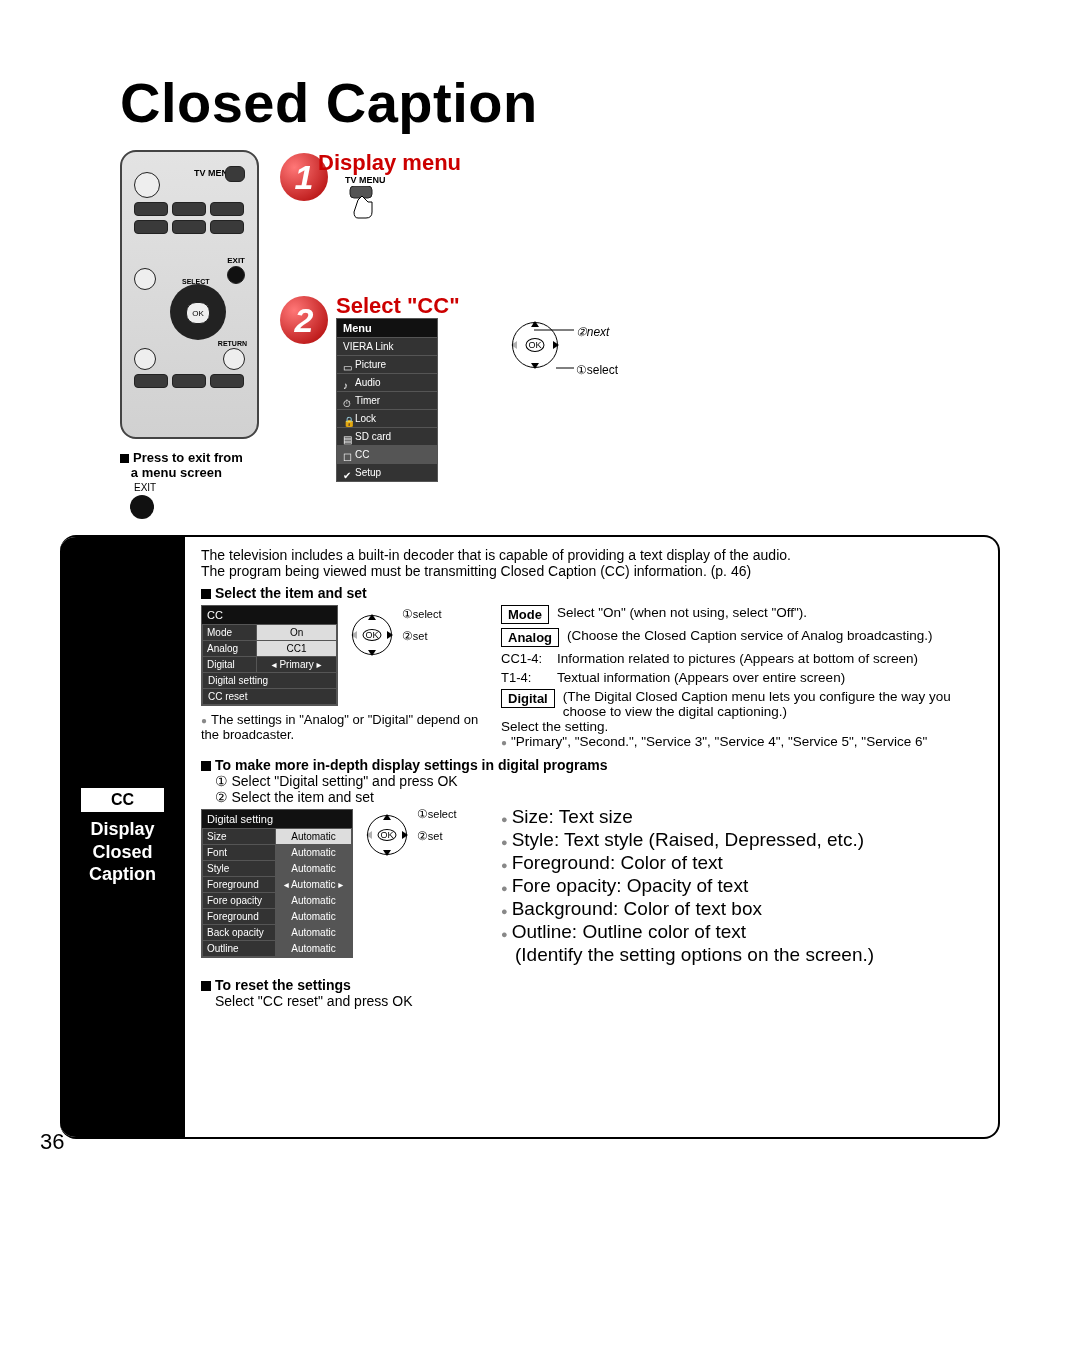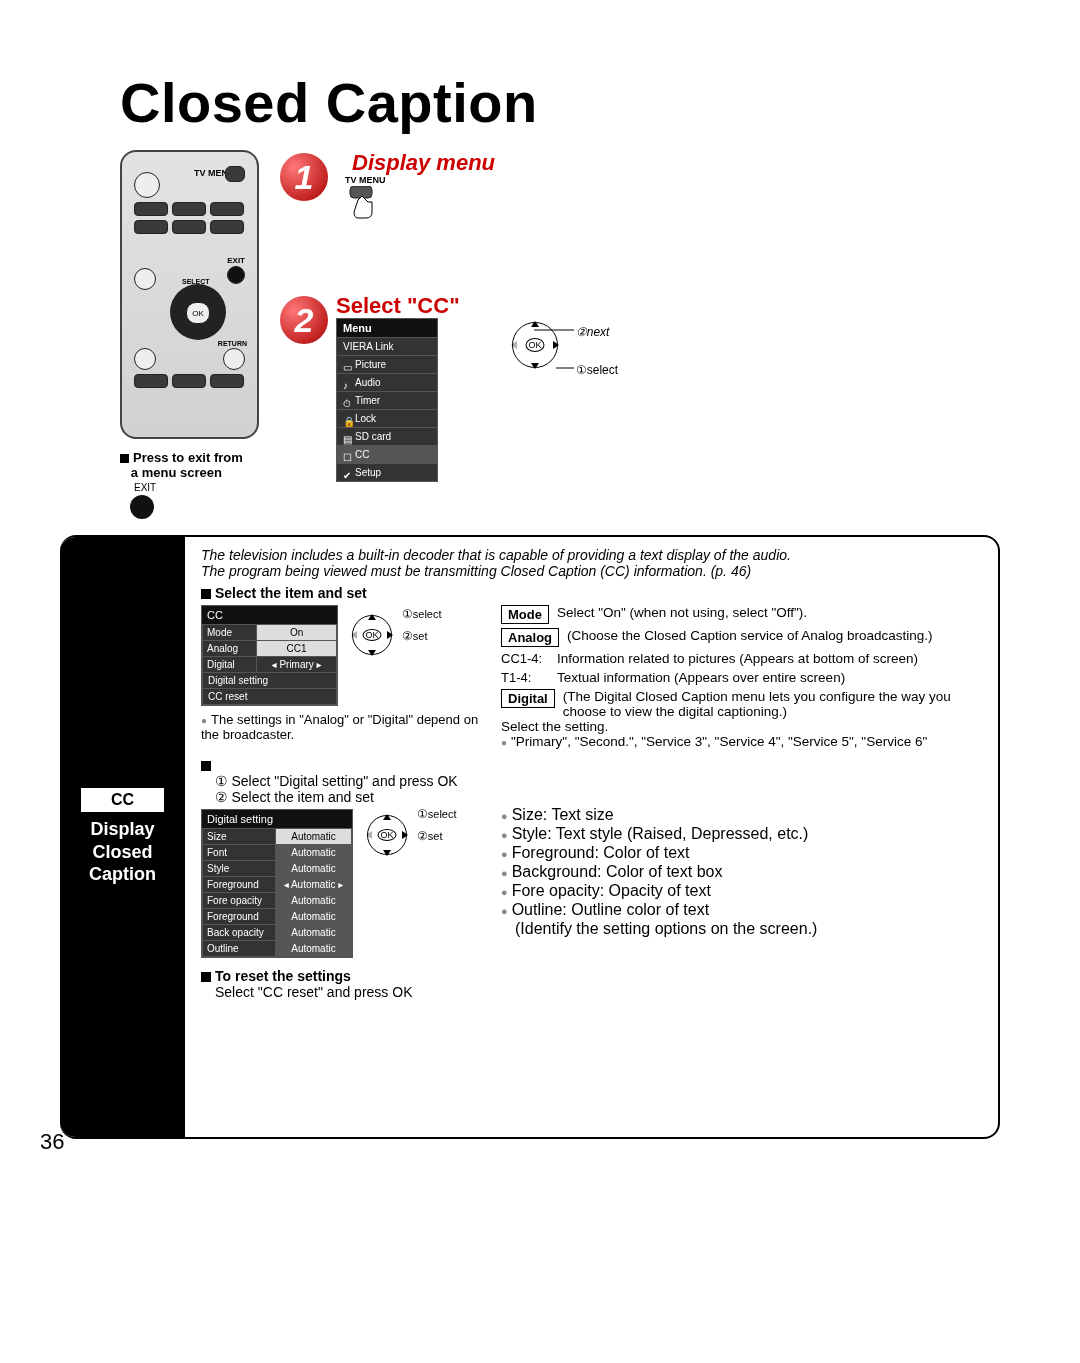--- a/index.html
+++ b/index.html
@@ -76,21 +76,21 @@
     width: 125px;
     background:#000; color:#fff;
     display:flex; flex-direction:column; justify-content:center;
     align-items:center;
   }
   .leftcol .cc-badge {
     background:#fff; color:#000; font-weight:700; padding:3px 30px; font-size:16px;
   }
   .leftcol .cc-text { margin-top:6px; font-weight:700; font-size:18px; text-align:center; line-height:1.25;}
   .bigbox .rightcol { flex:1; padding:10px 16px 12px 16px; }
-  .intro { font-size:14px;font-style:italic; }
+  .intro { font-size:14px; }
   .sq { display:inline-block; width:10px; height:10px; background:#000; margin-right:4px; position:relative; top:1px;}
   .sec-head { font-weight:700; font-size:14px; margin-top:6px; }
 
   .cc-menu {
     width:135px; background:#333; color:#fff; font-size:10px; border:1px solid #555; margin-top:4px;
   }
   .cc-menu .hdr { background:#111; padding:3px 5px; font-size:11px; }
   .cc-menu table { width:100%; border-collapse:collapse; }
   .cc-menu td { border:1px solid #555; padding:2px 4px; }
   .cc-menu td.sel { background:#ddd; color:#000; text-align:center; }
@@ -113,21 +113,21 @@
 
   .ds-menu {
     width:150px; background:#333; color:#fff; font-size:10px; border:1px solid #555; margin-top:4px;
   }
   .ds-menu .hdr { background:#111; padding:3px 5px; font-size:11px; }
   .ds-menu table { width:100%; border-collapse:collapse;}
   .ds-menu td { border:1px solid #555; padding:2px 4px; }
   .ds-menu td.val { background:#555; color:#fff; text-align:center;}
   .ds-menu td.sel { background:#ddd; color:#000; text-align:center;}
 
-  .ds-list { font-size:16px; }
+  .ds-list { font-size:19px; }
   .ds-list div { margin:1px 0;}
 
   .pagenum { position:absolute; left:40px; bottom:4px; font-size:22px; }
 
   .note { font-size:13px; margin-top:6px;}
   .exit-note { position:absolute; left:120px; top:450px; font-size:13px; font-weight:700;}
   .exit-note .sq2 { display:inline-block; width:9px; height:9px; background:#000; margin-right:4px; position:relative; top:1px;}
   .exit-btn { width:24px; height:24px; border-radius:50%; background:#111; margin-top:2px; margin-left:10px;}
   .tvmenu-lbl { font-size:9px; font-weight:700; position:absolute;}
 
@@ -164,21 +164,21 @@
       <span class="tvmenu-lbl" style="top:188px; right:10px; font-size:7px;">RETURN</span>
       <div class="r-btn bg-white" style="top:196px; left:12px; width:20px; height:20px;"></div>
       <div class="r-btn bg-white" style="top:196px; right:12px; width:20px; height:20px;"></div>
       <div class="r-btn square" style="top:222px; left:12px; width:32px; height:12px;"></div>
       <div class="r-btn square" style="top:222px; left:50px; width:32px; height:12px;"></div>
       <div class="r-btn square" style="top:222px; left:88px; width:32px; height:12px;"></div>
     </div>
   </div>
 
   <div class="stepnum" style="top:153px; left:280px;">1</div>
-  <div class="step-label" style="top:150px; left:352px;font-style:italic;">Display menu</div>
+  <div class="step-label" style="top:150px; left:318px;">Display menu</div>
   <div class="tvmenu-lbl" style="top:175px; left:345px;">TV MENU</div>
 
   <div style="position:absolute; top:186px; left:344px;">
     <svg width="34" height="40">
       <rect x="6" y="0" width="22" height="12" rx="4" fill="#555" stroke="#222"></rect>
       <path d="M14 14 l4 -4 l6 6 l4 0 l0 10 q0 6 -6 6 l-8 0 q-4 0 -4 -6 z" fill="#fff" stroke="#000" stroke-width="1"></path>
     </svg>
   </div>
 
   <div class="stepnum" style="top:296px; left:280px;">2</div>
@@ -320,21 +320,21 @@
             </div>
           <div class="defbox">
               <span class="tag">Digital</span>
               <span>(The Digital Closed Caption menu lets you configure the way you choose to view the digital captioning.)</span>
             </div>
           <div style="font-size:13.5px;">Select the setting.</div>
           <div style="font-size:13.5px;"><span class="bullet-dot2"></span><span>"Primary", "Second.", "Service 3", "Service 4", "Service 5", "Service 6"</span></div>
         </div>
       </div>
 
-      <div class="sec-head" style="margin-top:8px;"><span class="sq"></span></div>
+      <div class="sec-head" style="margin-top:8px;"><span class="sq"></span><span>To make more in-depth display settings in digital programs</span></div>
       <div style="font-size:14px; margin-left:14px;">① Select "Digital setting" and press OK</div>
       <div style="font-size:14px; margin-left:14px;">② Select the item and set</div>
 
       <div class="twocol" style="align-items:flex-start;">
         <div class="l">
           <div style="display:flex; gap:6px; align-items:flex-start;">
             <div class="ds-menu">
               <div class="hdr">Digital setting</div>
               <table>
                 <tbody>
@@ -383,22 +383,22 @@
               </div>
               <div class="arrow-lbl" style="position:absolute; top:-8px; left:58px;"><span class="circnum">①</span><span>select</span></div>
               <div class="arrow-lbl" style="position:absolute; top:14px; left:58px;"><span class="circnum">②</span><span>set</span></div>
             </div>
           </div>
         </div>
         <div class="r ds-list">
           <div><span class="bullet-dot"></span><span>Size:  Text size</span></div>
           <div><span class="bullet-dot"></span><span>Style:  Text style (Raised, Depressed, etc.)</span></div>
           <div><span class="bullet-dot"></span><span>Foreground:  Color of text</span></div>
+          <div><span class="bullet-dot"></span><span>Fore opacity:  Opacity of text</span></div>
           <div><span class="bullet-dot"></span><span>Background:  Color of text box</span></div>
-          <div><span class="bullet-dot"></span><span>Fore opacity:  Opacity of text</span></div>
           <div><span class="bullet-dot"></span><span>Outline:  Outline color of text</span></div>
           <div style="margin-left:14px;">(Identify the setting options on the screen.)</div>
         </div>
       </div>
 
       <div class="sec-head" style="margin-top:10px;"><span class="sq"></span><span>To reset the settings</span></div>
       <div style="font-size:14px; margin-left:14px;">Select "CC reset" and press OK</div>
     </div>
   </div>
 

